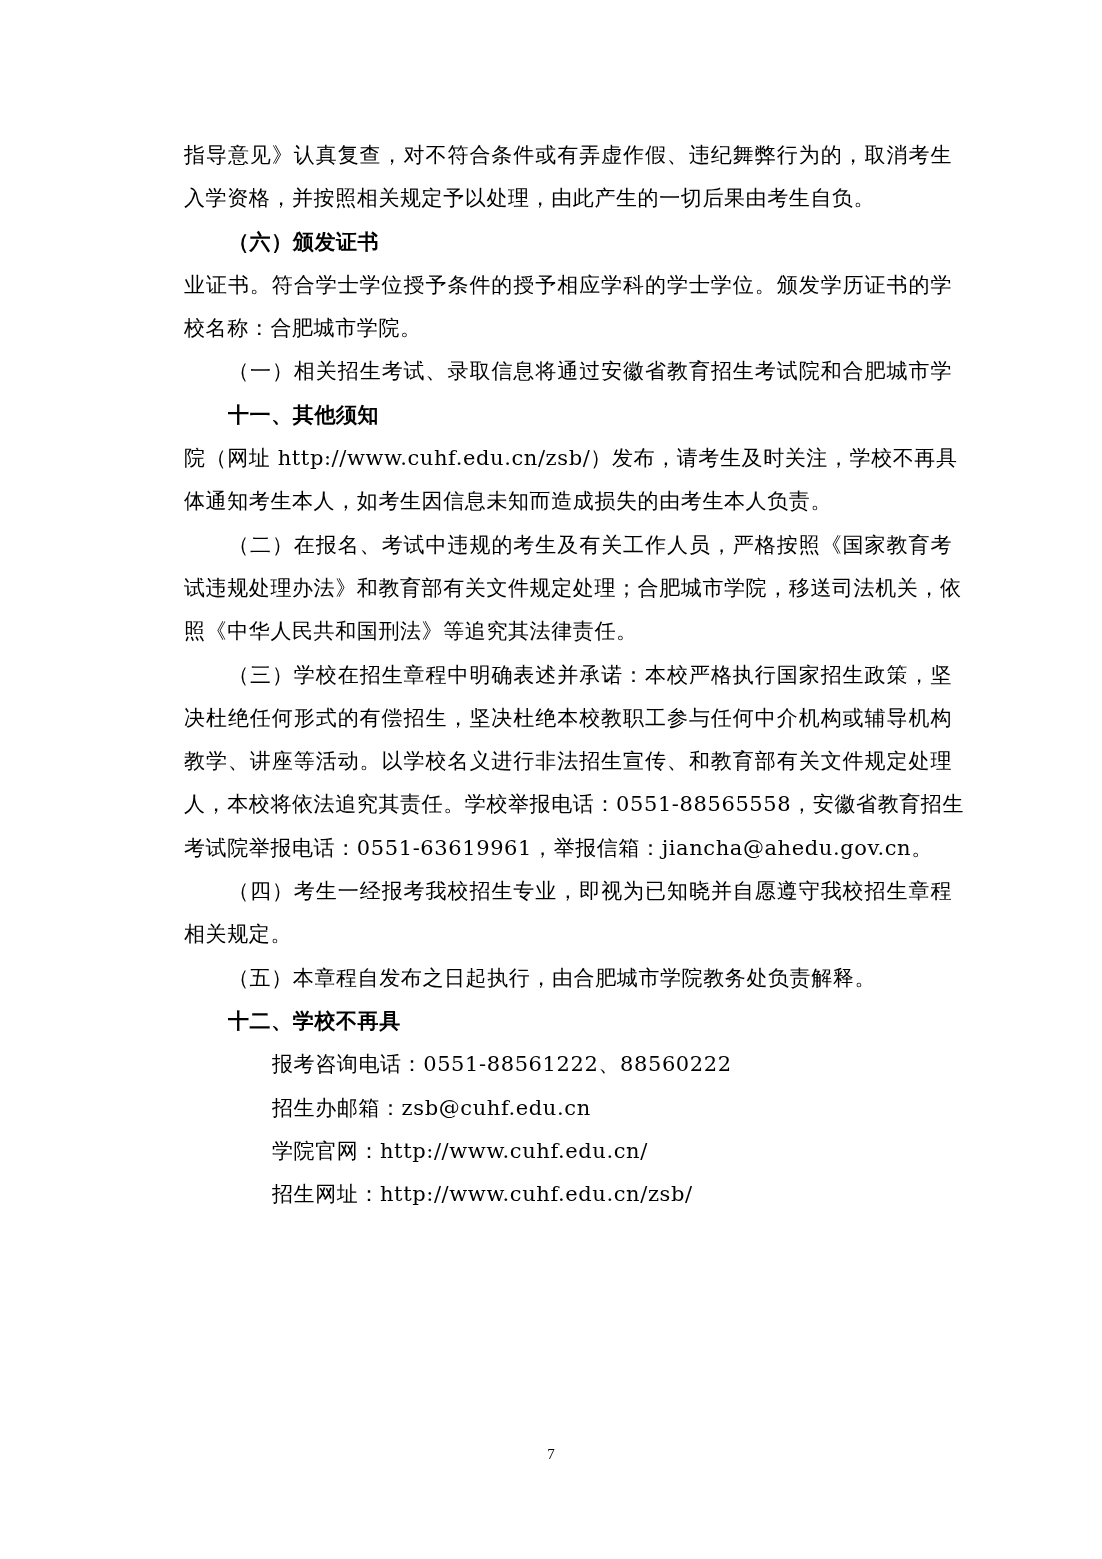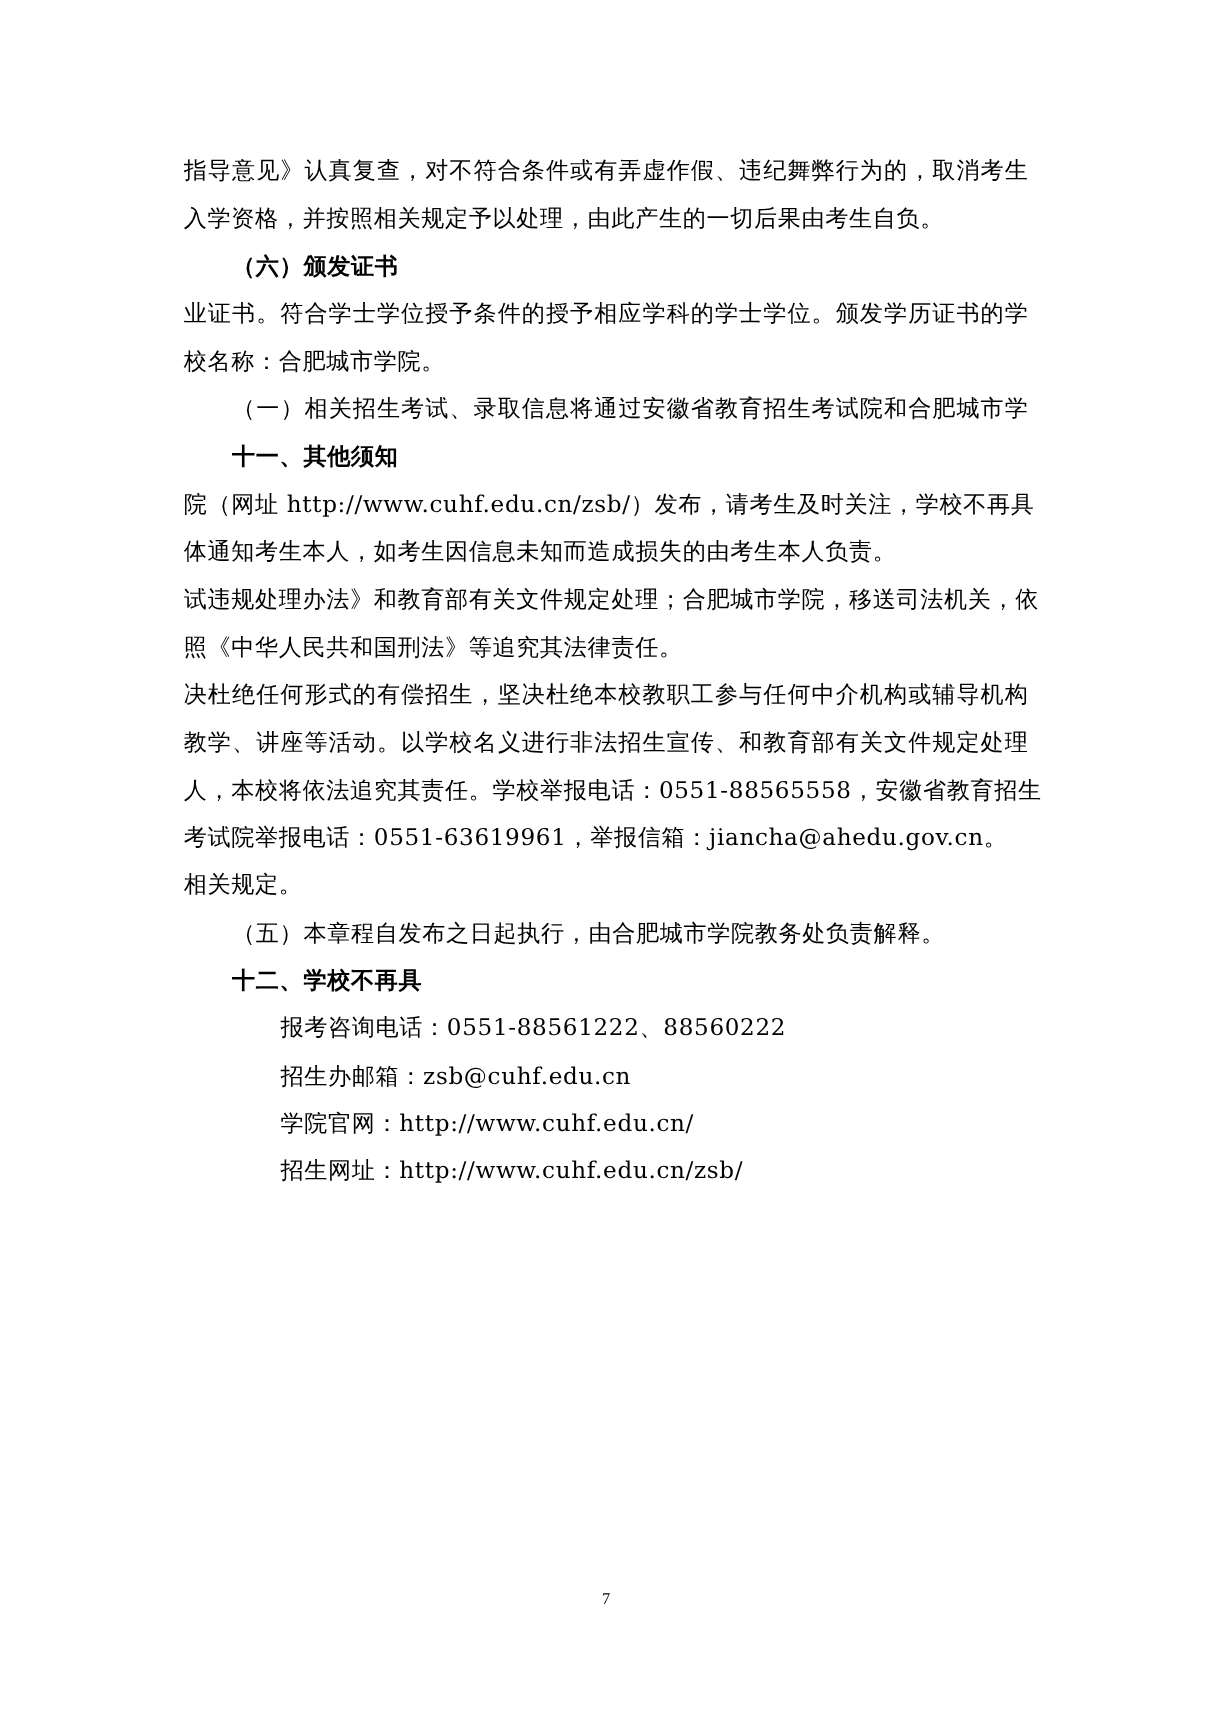--- a/index.html
+++ b/index.html
@@ -10,21 +10,21 @@
     body {
       width: 1102px;
       height: 1559px;
       position: relative;
       overflow: hidden;
       font-family: "DejaVu Serif", "Liberation Serif", serif;
       color: #000000;
     }
     .page {
       position: absolute;
-      left: 167px;
+      left: 184px;
       top: 134px;
       width: 768px;
     }
     .line {
       font-size: 21px;
       height: 43.3px;
       line-height: 43.3px;
       white-space: nowrap;
       overflow: visible;
       letter-spacing: 0.6px;
@@ -55,26 +55,29 @@
 <div class="page">
   <div class="line justify">指导意见》认真复查，对不符合条件或有弄虚作假、违纪舞弊行为的，取消考生</div>
   <div class="line">入学资格，并按照相关规定予以处理，由此产生的一切后果由考生自负。</div>
   <div class="line indent heading">（六）颁发证书</div>
   <div class="line justify">业证书。符合学士学位授予条件的授予相应学科的学士学位。颁发学历证书的学</div>
   <div class="line">校名称：合肥城市学院。</div>
   <div class="line indent justify">（一）相关招生考试、录取信息将通过安徽省教育招生考试院和合肥城市学</div>
   <div class="line indent heading">十一、其他须知</div>
   <div class="line justify">院（网址 http://www.cuhf.edu.cn/zsb/）发布，请考生及时关注，学校不再具</div>
   <div class="line">体通知考生本人，如考生因信息未知而造成损失的由考生本人负责。</div>
+  <div class="line indent justify">（二）在报名、考试中违规的考生及有关工作人员，严格按照《国家教育考</div>
   <div class="line justify">试违规处理办法》和教育部有关文件规定处理；合肥城市学院，移送司法机关，依</div>
   <div class="line">照《中华人民共和国刑法》等追究其法律责任。</div>
+  <div class="line indent justify">（三）学校在招生章程中明确表述并承诺：本校严格执行国家招生政策，坚</div>
   <div class="line justify">决杜绝任何形式的有偿招生，坚决杜绝本校教职工参与任何中介机构或辅导机构</div>
   <div class="line justify">教学、讲座等活动。以学校名义进行非法招生宣传、和教育部有关文件规定处理</div>
   <div class="line justify">人，本校将依法追究其责任。学校举报电话：0551-88565558，安徽省教育招生</div>
   <div class="line">考试院举报电话：0551-63619961，举报信箱：jiancha@ahedu.gov.cn。</div>
+  <div class="line indent justify">（四）考生一经报考我校招生专业，即视为已知晓并自愿遵守我校招生章程</div>
   <div class="line">相关规定。</div>
   <div class="line indent">（五）本章程自发布之日起执行，由合肥城市学院教务处负责解释。</div>
   <div class="line indent heading">十二、学校不再具</div>
 
   <div class="line indent-contact">报考咨询电话：0551-88561222、88560222</div>
   <div class="line indent-contact">招生办邮箱：zsb@cuhf.edu.cn</div>
   <div class="line indent-contact">学院官网：http://www.cuhf.edu.cn/</div>
   <div class="line indent-contact">招生网址：http://www.cuhf.edu.cn/zsb/</div>
 </div>
 

